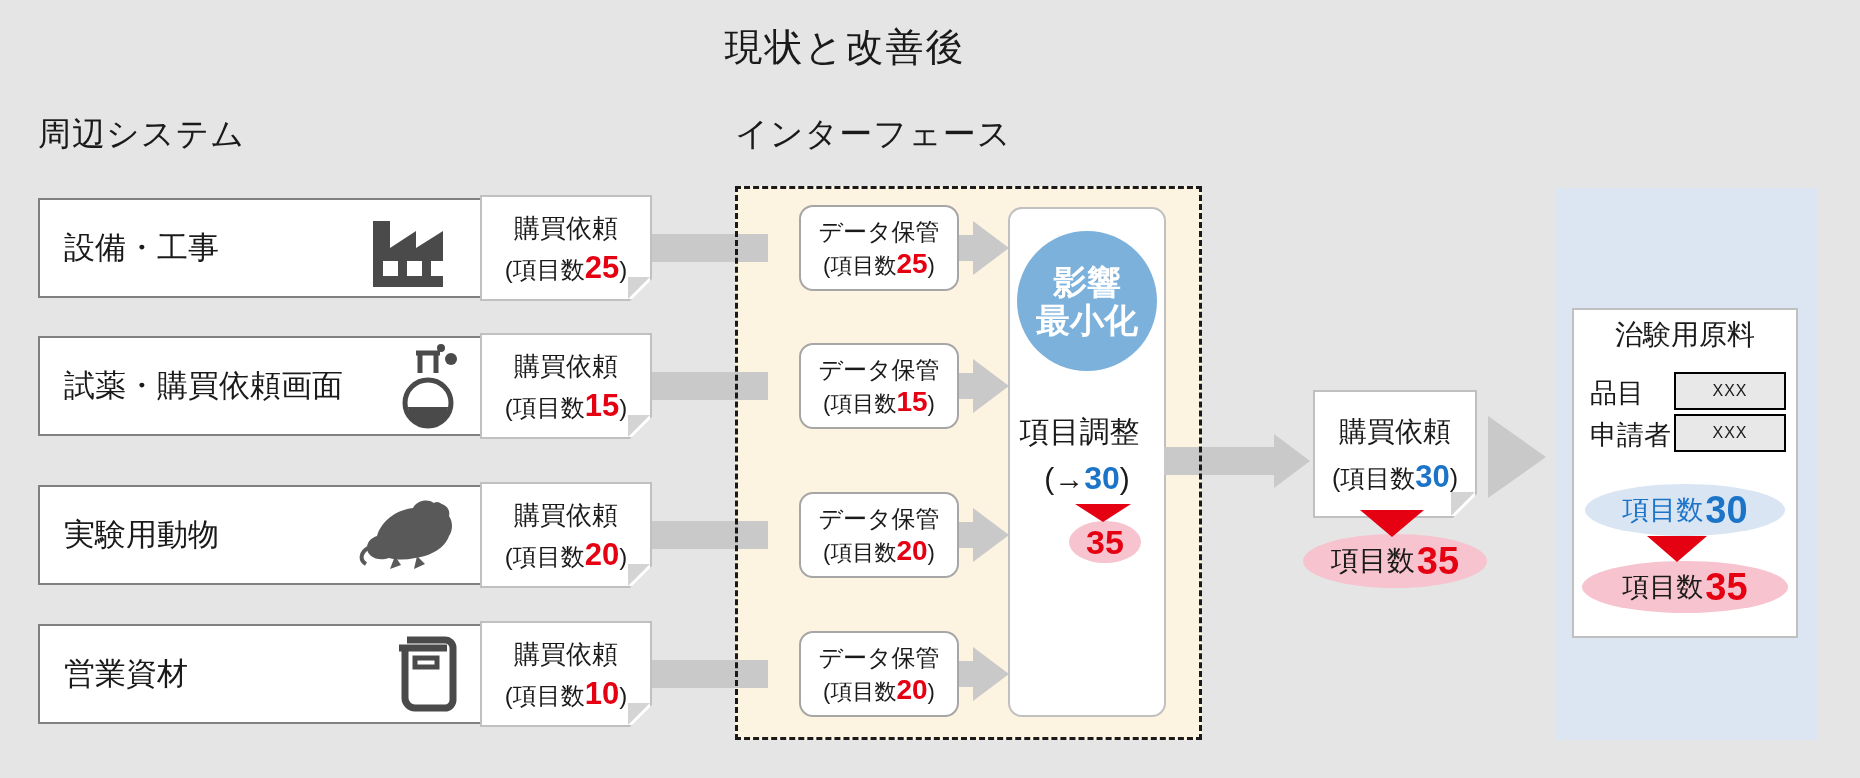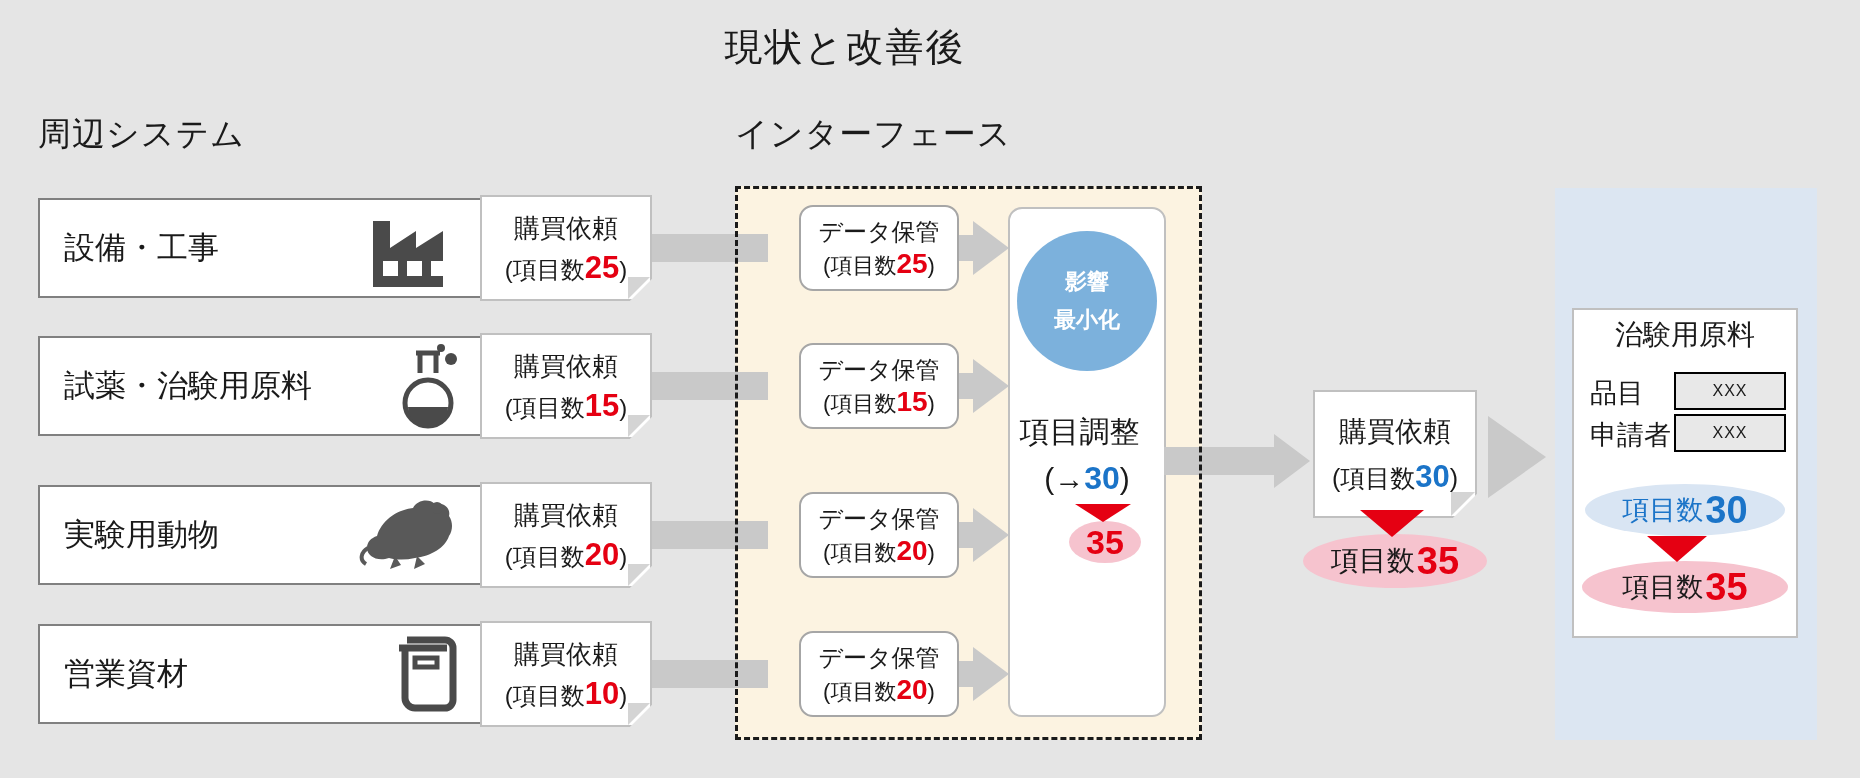--- a/index.html
+++ b/index.html
@@ -59,21 +59,21 @@
 
   
   .iface-bg{left:735px;top:186px;width:467px;height:554px;background:var(--beige,#fcf3e1);z-index:0;}
   .iface-border{left:735px;top:186px;width:467px;height:554px;border:3px dashed #1a1a1a;
                 box-sizing:border-box;z-index:6;pointer-events:none;}
   .adjust-box{left:1008px;top:207px;width:158px;height:510px;background:#fff;border:2px solid #c0c0c0;
               border-radius:14px;box-sizing:border-box;z-index:2;}
   .impact-circle{left:1017px;top:231px;width:140px;height:140px;border-radius:50%;
                  background:var(--circle-blue,#7cb1dc);z-index:3;display:flex;flex-direction:column;
                  align-items:center;justify-content:center;color:#fff;font-weight:bold;
-                 font-size:22px;line-height:38px;}
+                 font-size:34px;line-height:38px;}
   .adjust-label{left:1008px;top:412px;width:143px;text-align:center;font-size:30px;z-index:3;}
   .adjust-line{left:1008px;top:460px;width:158px;text-align:center;font-size:30px;z-index:3;white-space:nowrap;}
   .adjust-line .num{font-size:32px;}
   .tri-down{width:0;height:0;z-index:4;}
   .tri1{left:1075px;top:504px;border-left:28px solid transparent;border-right:28px solid transparent;
         border-top:18px solid var(--red,#e50012);}
   .ellipse{border-radius:50%;background:var(--pink,#f6c3ce);display:flex;align-items:baseline;
            justify-content:center;z-index:3;}
   .ellipse1{left:1069px;top:521px;width:72px;height:42px;align-items:center;}
   .ellipse1 .num{font-size:34px;}
@@ -140,21 +140,21 @@
   </div>
   <div class="abs band2" style="top:234px"></div>
   <div class="abs storage-note" style="top:205px">
     <div class="note-title">データ保管</div>
     <div class="note-count"><span>(項目数</span><span class="num red">25</span><span>)</span></div>
   </div>
   <div class="abs band3" style="top:235px"></div>
   <div class="abs ahead" style="left:973px;top:221px"></div>
 
   <div class="abs src-box" style="top:336px">
-    <span class="src-label">試薬・治験用原料</span>
+    <span class="src-label">試薬・購買依頼画面</span>
     <span class="src-icon">
       <svg width="58" height="90" viewBox="0 0 58 90">
           <circle cx="27" cy="62" r="23" fill="none" stroke="#4a4a4a" stroke-width="5"></circle>
           <path fill="#4a4a4a" d="M7 66 a20 20 0 0 0 40 0 z"></path>
           <path stroke="#4a4a4a" stroke-width="5" fill="none" d="M19 14 v18 M35 14 v18 M15 12 h24"></path>
           <circle cx="40" cy="7" r="4" fill="#4a4a4a"></circle>
           <circle cx="50" cy="18" r="6" fill="#4a4a4a"></circle>
         </svg>
     </span>
   </div>

